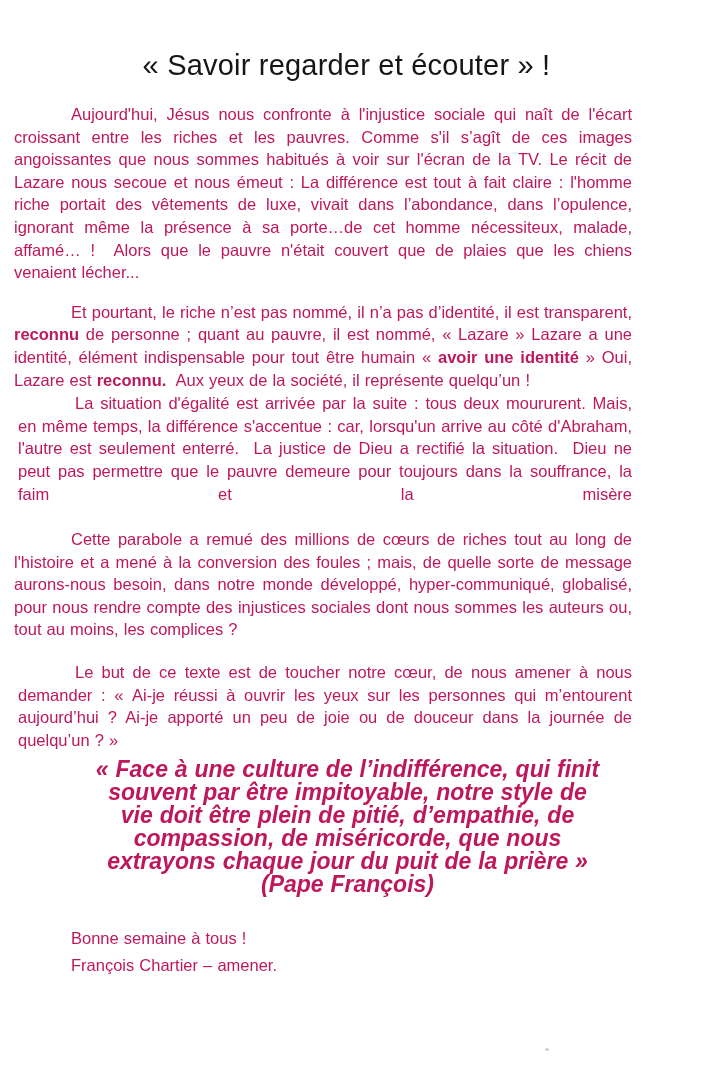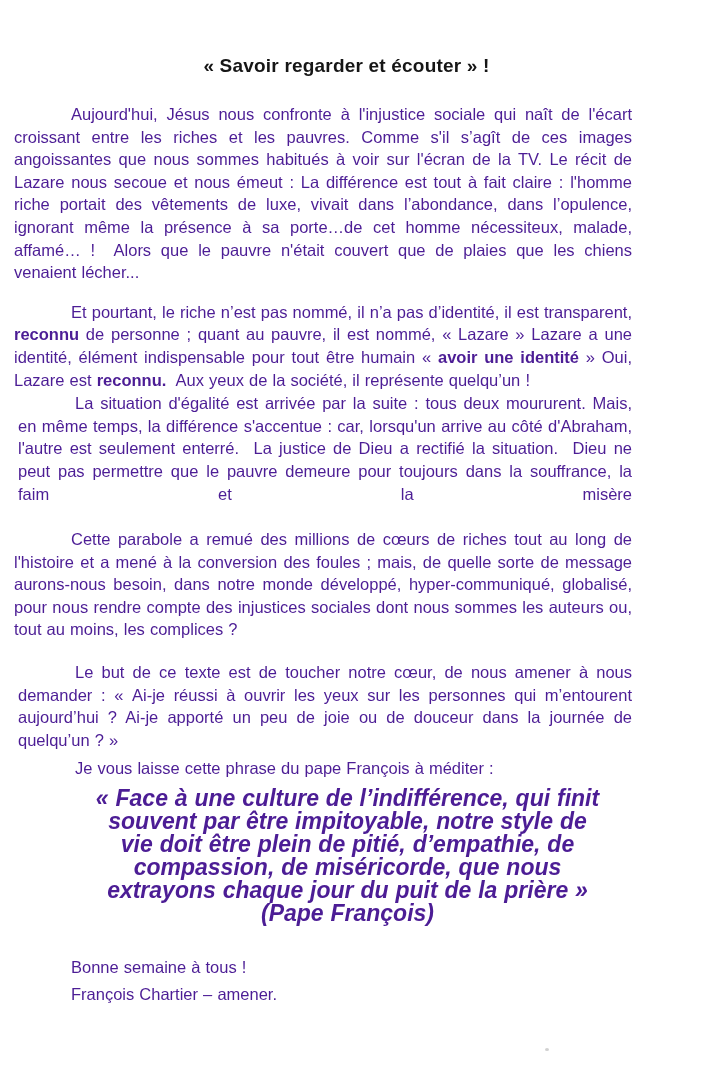--- a/index.html
+++ b/index.html
@@ -15,35 +15,35 @@
     position: relative;
     overflow: hidden;
   }
   .page {
     position: relative;
     width: 717px;
     height: 1080px;
     background: #ffffff;
   }
   h1.title {
-    font-size: 19px;
+    font-size: 29px;
     line-height: 27px;
-    font-weight: 700;
+    font-weight: 400;
     text-align: center;
     margin: 52px 24px 0 0;
     color: #161616;
     letter-spacing: 0.2px;
   }
   .para {
     margin: 0 85px 0 14px;
     text-align: justify;
     text-indent: 57px;
     font-size: 16.5px;
     line-height: 22.6px;
-    color: #4c1d95;
+    color: #be185d;
     word-spacing: 0.5px;
   }
   .para .b { font-weight: 700; }
   .spread { text-align-last: justify; }
   .quote {
     text-align: center;
     text-align-last: center;
     font-style: italic;
     font-weight: 700;
     font-size: 23px;
@@ -80,20 +80,19 @@
 
 <main class="page">
   <h1 class="title">«&nbsp;Savoir regarder et écouter&nbsp;»&nbsp;!</h1>
 
   <div>
       <p class="para p1 body"><span>Aujourd'hui, Jésus nous confronte à l'injustice sociale qui naît de l'écart croissant entre les riches et les pauvres. Comme s'il s’agît de ces images angoissantes que nous sommes habitués à voir sur l'écran de la TV. Le récit de Lazare nous secoue et nous émeut&nbsp;: La différence est tout à fait claire&nbsp;: l'homme riche portait des vêtements de luxe, vivait dans l’abondance, dans l’opulence, ignorant même la présence à sa porte…de cet homme nécessiteux, malade, affamé…&nbsp;!&nbsp; Alors que le pauvre n'était couvert que de plaies que les chiens venaient lécher...</span></p>
       <p class="para p2 body"><span>Et pourtant, le riche n’est pas nommé, il n’a pas d’identité, il est transparent, </span><span class="b">reconnu</span><span> de personne&nbsp;; quant au pauvre, il est nommé, «&nbsp;Lazare&nbsp;» Lazare a une identité, élément indispensable pour tout être humain «&nbsp;</span><span class="b">avoir une identité</span><span>&nbsp;» Oui, Lazare est </span><span class="b">reconnu.</span><span>&nbsp; Aux yeux de la société, il représente quelqu’un&nbsp;!</span></p>
       <p class="para p3 body spread"><span>La situation d'égalité est arrivée par la suite&nbsp;: tous deux moururent. Mais, en même temps, la différence s'accentue&nbsp;: car, lorsqu'un arrive au côté d'Abraham, l'autre est seulement enterré.&nbsp; La justice de Dieu a rectifié la situation.&nbsp; Dieu ne peut pas permettre que le pauvre demeure pour toujours dans la souffrance, la faim et la misère</span></p>
       <p class="para p4 body"><span>Cette parabole a remué des millions de cœurs de riches tout au long de l'histoire et a mené à la conversion des foules&nbsp;; mais, de quelle sorte de message aurons-nous besoin, dans notre monde développé, hyper-communiqué, globalisé, pour nous rendre compte des injustices sociales dont nous sommes les auteurs ou, tout au moins, les complices&nbsp;?</span></p>
       <p class="para p5 body"><span>Le but de ce texte est de toucher notre cœur, de nous amener à nous demander&nbsp;: «&nbsp;Ai-je réussi à ouvrir les yeux sur les personnes qui m’entourent aujourd’hui&nbsp;? Ai-je apporté un peu de joie ou de douceur dans la journée de quelqu’un&nbsp;?&nbsp;»</span></p>
-      <p class="para p6 body"><span>Je vous laisse cette phrase du pape François à méditer&nbsp;:</span></p>
       <p class="para p7 quote"><span>«&nbsp;Face à une culture de l’indifférence, qui finit souvent par être impitoyable, notre style de vie doit être plein de pitié, d’empathie, de compassion, de miséricorde, que nous extrayons chaque jour du puit de la prière&nbsp;» (Pape François)</span></p>
       <p class="para p8 sig"><span>Bonne semaine à tous&nbsp;!</span></p>
       <p class="para p9 sig"><span>François Chartier – amener.</span></p>
     </div>
 
   <span class="speck"></span>
 </main>
 
 </body></html>

